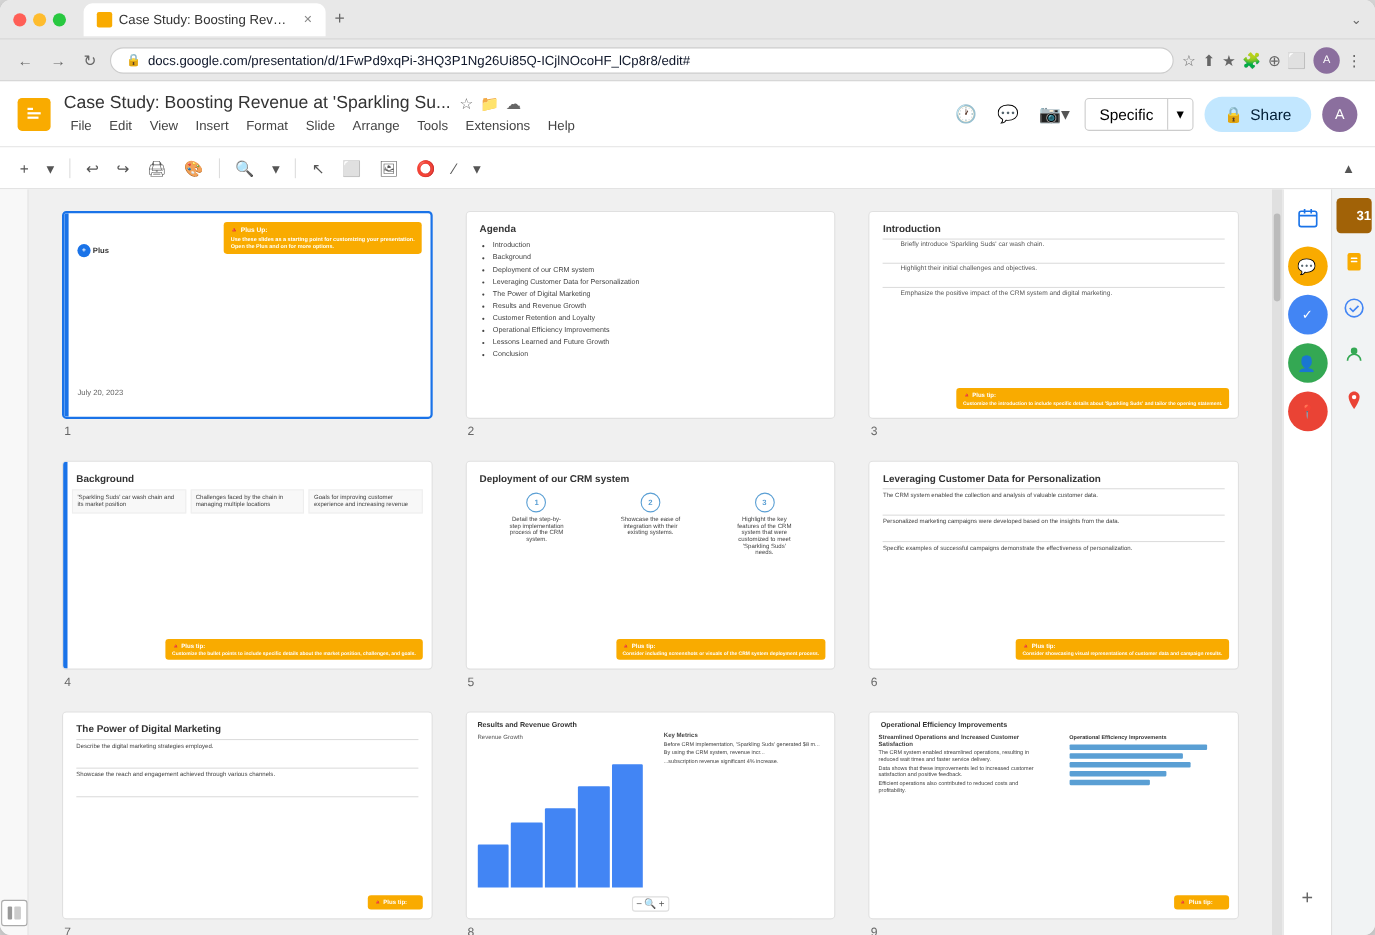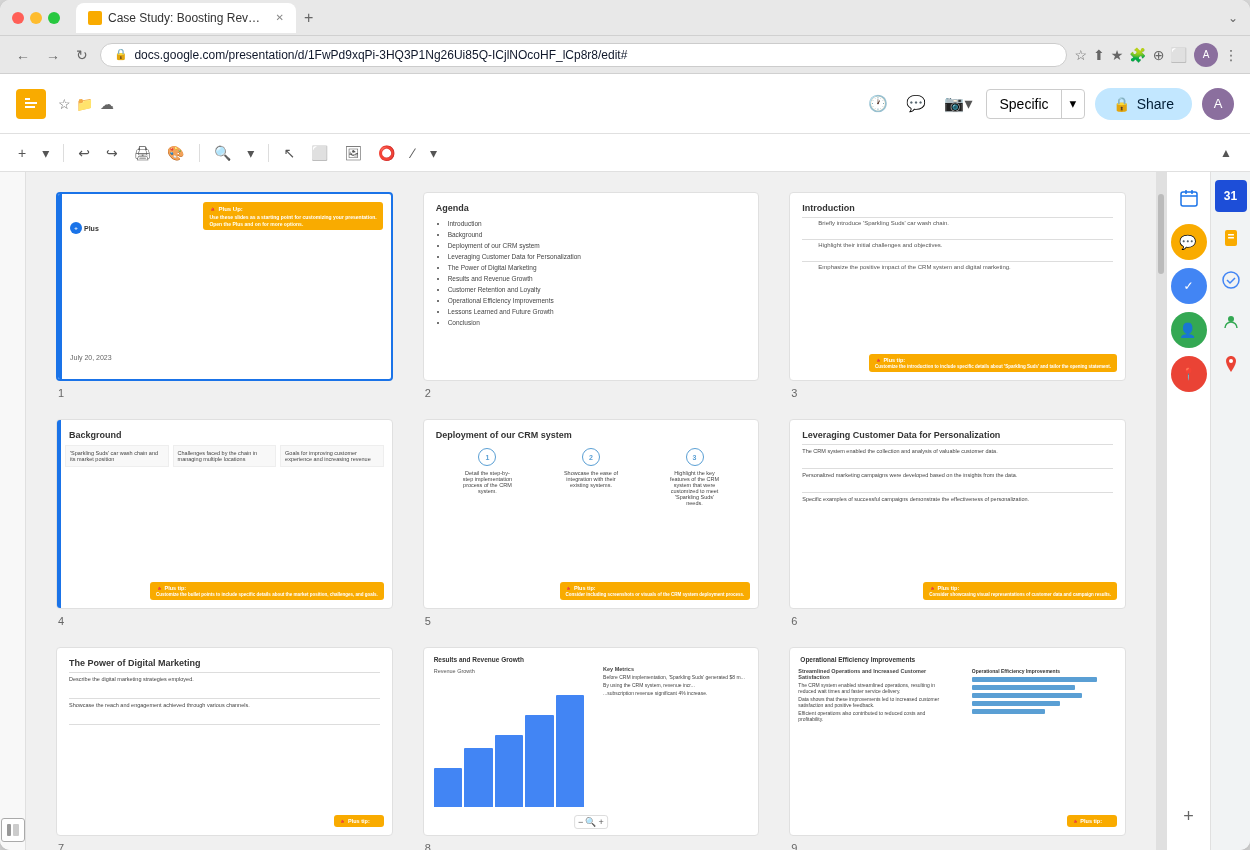--- a/index.html
+++ b/index.html
@@ -427,25 +427,38 @@
     <div class="app-logo">
       <svg width="18" height="18" viewBox="0 0 18 18" fill="none">
         <rect width="18" height="18" rx="2" fill="#F9AB00"></rect>
         <rect x="3" y="3" width="5" height="2" fill="white"></rect>
         <rect x="3" y="7" width="12" height="2" fill="white"></rect>
         <rect x="3" y="11" width="10" height="2" fill="white"></rect>
       </svg>
     </div>
     <div class="doc-title-section">
       <div style="display:flex;align-items:center;gap:8px;">
+        <span class="doc-title">Case Study: Boosting Revenue at 'Sparkling Su...</span>
         <div class="doc-title-icons">
           <span style="color:#666;font-size:14px;">☆</span>
           <span style="color:#666;font-size:14px;">📁</span>
           <span style="color:#666;font-size:14px;">☁</span>
         </div>
+      </div>
+      <div class="menu-bar">
+        <span class="menu-item">File</span>
+        <span class="menu-item">Edit</span>
+        <span class="menu-item">View</span>
+        <span class="menu-item">Insert</span>
+        <span class="menu-item">Format</span>
+        <span class="menu-item">Slide</span>
+        <span class="menu-item">Arrange</span>
+        <span class="menu-item">Tools</span>
+        <span class="menu-item">Extensions</span>
+        <span class="menu-item">Help</span>
       </div>
     </div>
     <div class="header-actions">
       <button class="header-icon-btn">🕐</button>
       <button class="header-icon-btn">💬</button>
       <button class="header-icon-btn">📷▾</button>
       <div class="slideshow-container">
         <button class="slideshow-main">Specific</button>
         <button class="slideshow-dropdown">▾</button>
       </div>
@@ -705,21 +718,21 @@
       </div>
       <div class="sidebar-icon" style="background:#ea4335;border-radius:50%;">
         <span style="color:white;font-size:12px;">📍</span>
       </div>
       <div class="sidebar-icon sidebar-add">
         <span style="font-size:18px;color:#666;">+</span>
       </div>
     </div>
 
     <div class="outer-right">
-      <div class="outer-icon" style="background:#1d4ed8;border-radius:4px;">
+      <div class="outer-icon" style="background:#a16207;border-radius:4px;justify-content:flex-end;">
         <span style="color:white;font-size:12px;font-weight:bold;">31</span>
       </div>
       <div class="outer-icon">
         <svg width="20" height="20" viewBox="0 0 20 20">
             <rect x="4" y="2" width="12" height="16" rx="2" fill="#f9ab00"></rect>
             <rect x="7" y="6" width="6" height="1.5" rx="0.5" fill="white"></rect>
             <rect x="7" y="9" width="6" height="1.5" rx="0.5" fill="white"></rect>
           </svg>
       </div>
       <div class="outer-icon">

